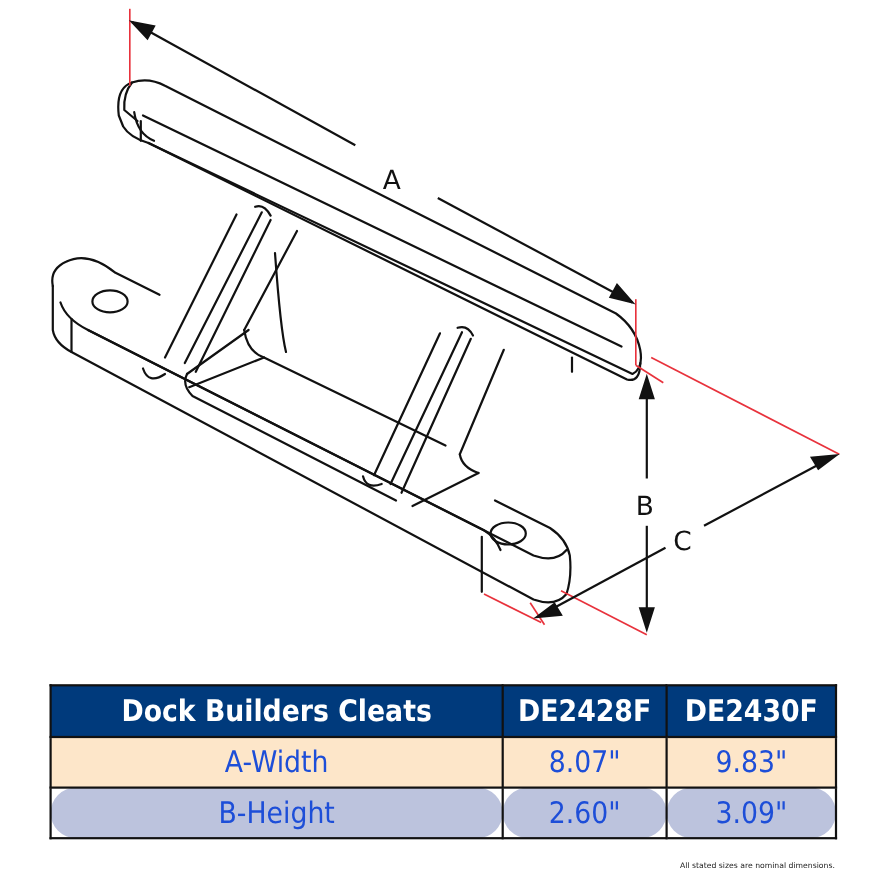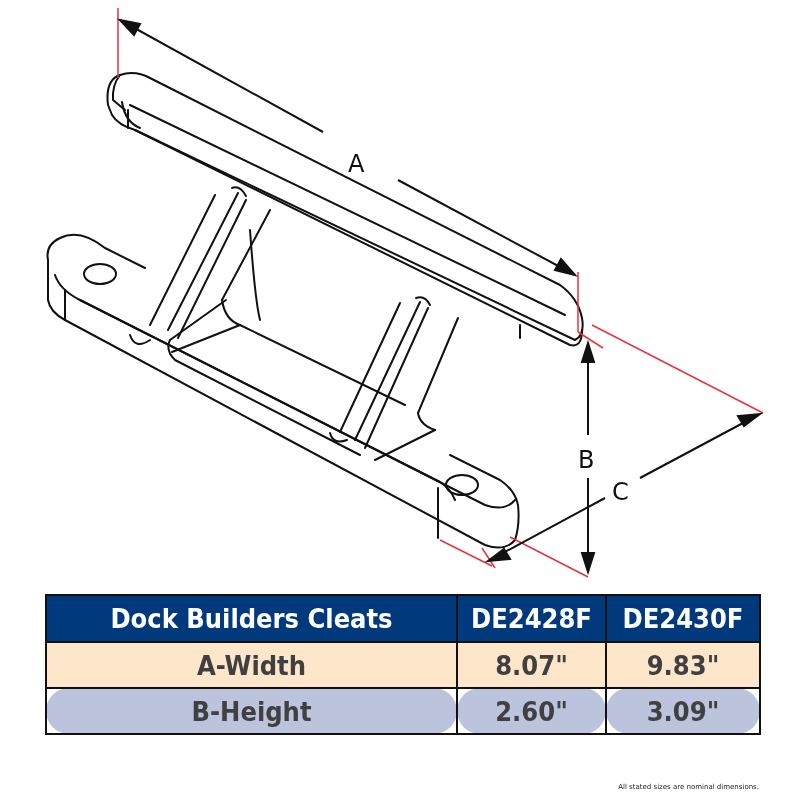--- a/index.html
+++ b/index.html
@@ -1,31 +1,31 @@
 <!DOCTYPE html>
 <html><head>
 <meta charset="utf-8">
 <style>
   html, body { margin: 0; padding: 0; background: #ffffff; }
   body { width: 800px; height: 800px; position: relative; overflow: hidden; font-family: "DejaVu Sans", sans-serif; }
   #drawing { position: absolute; left: 0; top: 0; width: 800px; height: 590px; }
   .dim-label { font-family: "DejaVu Sans", sans-serif; font-size: 24px; fill: #111; }
   #spec-table {
-    position: absolute; left: 45px; top: 594px; width: 714px;
+    position: absolute; left: 45px; top: 622px; width: 714px;
     border-collapse: collapse; table-layout: fixed;
   }
   #spec-table td, #spec-table th {
     border: 2px solid #111; text-align: center; padding: 0; height: 44px;
     font-family: "DejaVu Sans Condensed", "DejaVu Sans", sans-serif;
   }
   #spec-table th {
     background: #003a7c; color: #ffffff; font-weight: bold; font-size: 27px;
     letter-spacing: 0px; height: 45px;
   }
-  #spec-table td { font-size: 27px; color: #404040; font-weight: bold; }
+  #spec-table td { font-size: 27px; color: #1d4ed8; font-weight: normal; }
   .row-tan td { background: #fde6c9; }
   .row-blue td { background: #bcc3dd; border-radius: 23px; }
   .col1 { width: 411px; }
   .col2 { width: 149px; }
   .col3 { width: 154px; }
   #note {
     position: absolute; right: 41px; top: 783px; font-size: 7px; color: #222;
     font-family: "DejaVu Sans", sans-serif;
   }
 </style>

